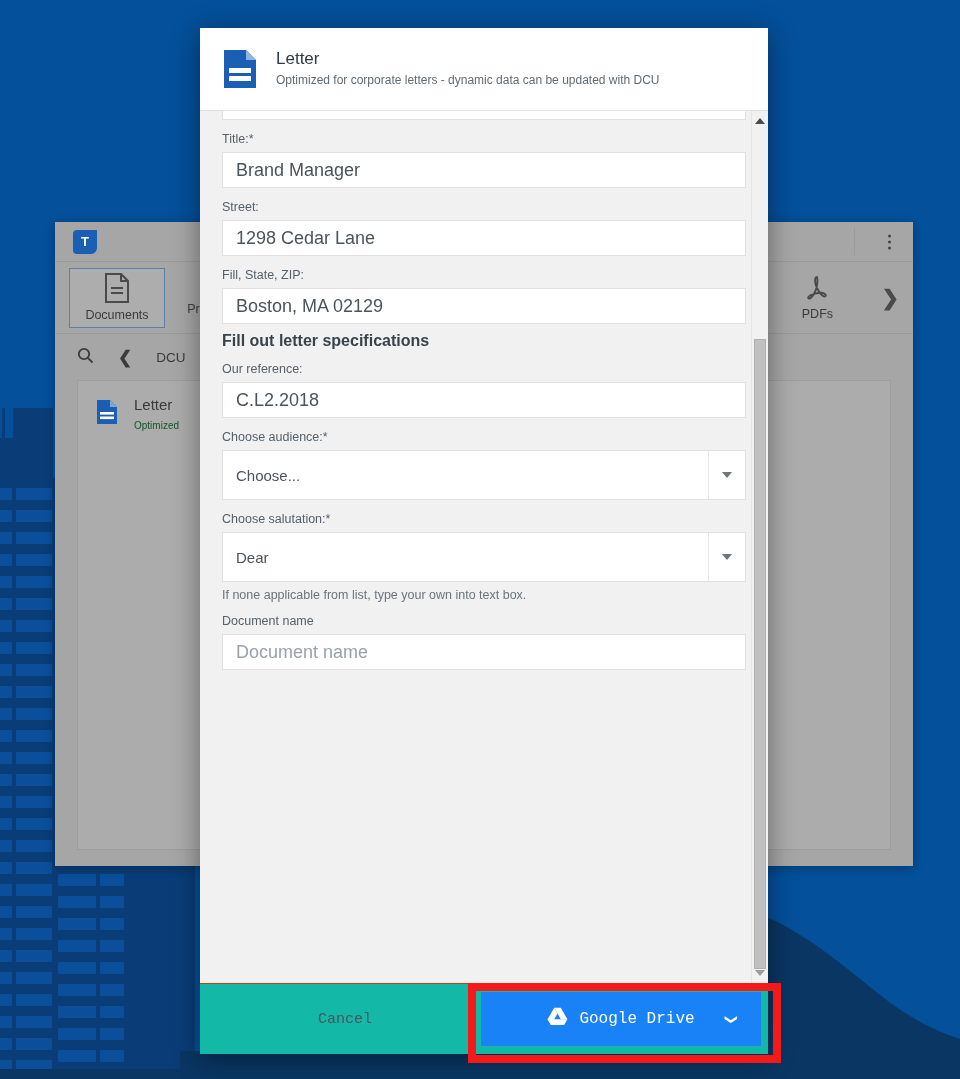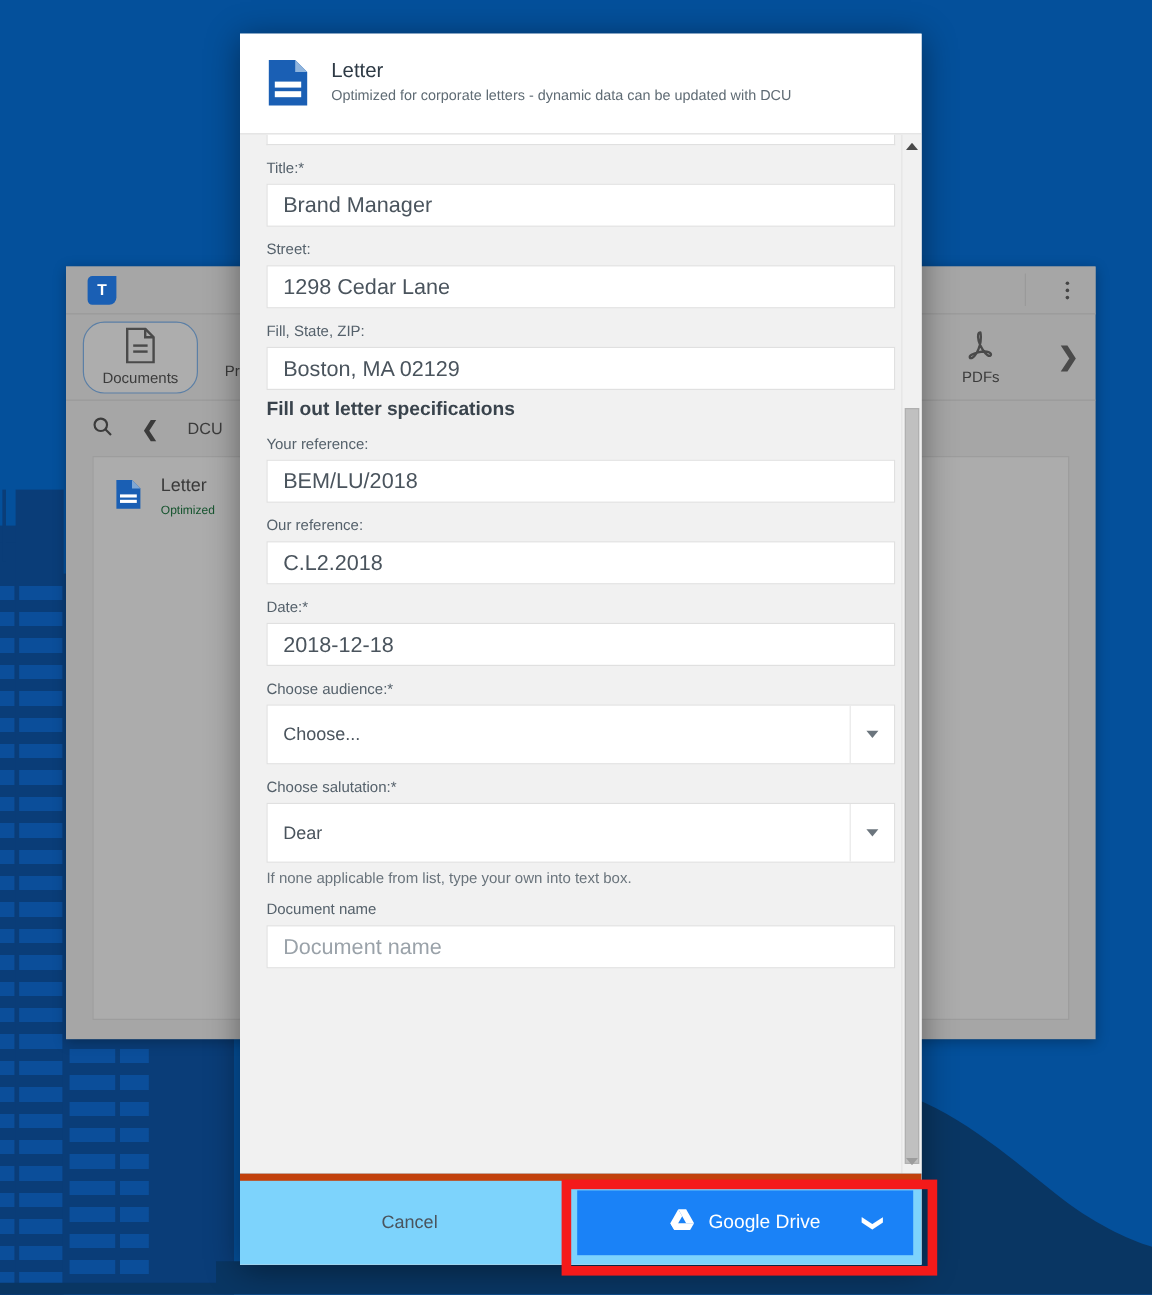--- a/index.html
+++ b/index.html
@@ -39,21 +39,21 @@
   .kebab i{width:3px;height:3px;background:#444;border-radius:50%;display:block;}
   .topbar-divider{position:absolute;right:58px;top:6px;bottom:6px;width:1px;background:#9a9a9a;}
 
   #app-tabs{
     height:72px;display:flex;align-items:center;padding:0 14px;
     box-sizing:border-box;position:relative;border-bottom:1px solid #9a9a9a;
   }
   .tab{
     width:96px;height:60px;display:flex;flex-direction:column;
     align-items:center;justify-content:center;gap:6px;
-    font-size:12.5px;color:#3b3b3b;box-sizing:border-box;border-radius:18px;
+    font-size:12.5px;color:#3b3b3b;box-sizing:border-box;
   }
   .tab.active{border:1px solid #5b7fa6;background:#adadad;}
   .tab svg{display:block;}
   .tab-label{line-height:1;}
   .tabs-right{position:absolute;right:14px;display:flex;align-items:center;gap:16px;}
   .chev-right{font-size:21px;color:#4a4a4a;line-height:1;font-weight:bold;}
 
   #app-toolbar{
     height:46px;display:flex;align-items:center;gap:24px;padding:0 22px;
     box-sizing:border-box;font-size:13.5px;color:#3b3b3b;
@@ -125,22 +125,22 @@
   .sb-arrow.up{top:2px;}
   .sb-arrow.down{bottom:2px;}
   .tri-up{width:0;height:0;border-left:5px solid transparent;border-right:5px solid transparent;border-bottom:6px solid #4a4a4a;}
   .tri-down{width:0;height:0;border-left:5px solid transparent;border-right:5px solid transparent;border-top:6px solid #9c9c9c;}
   #sb-thumb{
     position:absolute;left:2px;width:12px;top:228px;height:630px;
     background:#c0c0c0;border:1px solid #b0b0b0;box-sizing:border-box;
   }
 
   #modal-footer{
-    flex:0 0 auto;height:70px;background:#7dd3fc;border-top:6px solid #c2410c;
-    display:flex;align-items:center;justify-content:center;gap:0;position:relative;
+    flex:0 0 auto;height:70px;background:#14b8a6;border-top:1px solid #c2410c;
+    display:flex;align-items:center;justify-content:center;gap:0;position:relative;font-family:Liberation Mono, monospace;
   }
   #cancel-btn{
     font-size:15px;color:#4a545d;padding:10px 26px;cursor:pointer;
     position:absolute;left:92px;top:50%;transform:translateY(-50%);
   }
   #drive-btn{
     position:absolute;left:281px;top:50%;transform:translateY(-50%);
     width:280px;height:54px;background:#1a82f7;color:#fff;
     display:flex;align-items:center;justify-content:center;gap:11px;
     font-size:16px;cursor:pointer;
@@ -294,36 +294,26 @@
       </div>
 
       <div class="field">
         <div class="flabel">Fill, State, ZIP:</div>
         <div class="finput">Boston, MA 02129</div>
       </div>
 
 
       <div class="section-title">Fill out letter specifications</div>
 
-      <div class="field">
-        <div class="flabel">Your reference:</div>
-        <div class="finput">BEM/LU/2018</div>
-      </div>
 
       <div class="field">
         <div class="flabel">Our reference:</div>
         <div class="finput">C.L2.2018</div>
       </div>
 
-      <div class="field">
-        <div class="flabel">
-          <span>Date:</span><span class="req">*</span>
-        </div>
-        <div class="finput">2018-12-18</div>
-      </div>
 
       <div class="field">
         <div class="flabel">
           <span>Choose audience:</span><span class="req">*</span>
         </div>
         <div class="fselect">
           <span class="val">Choose...</span>
           <span class="arrowbox">
             <span class="caret-down"></span>
           </span>

